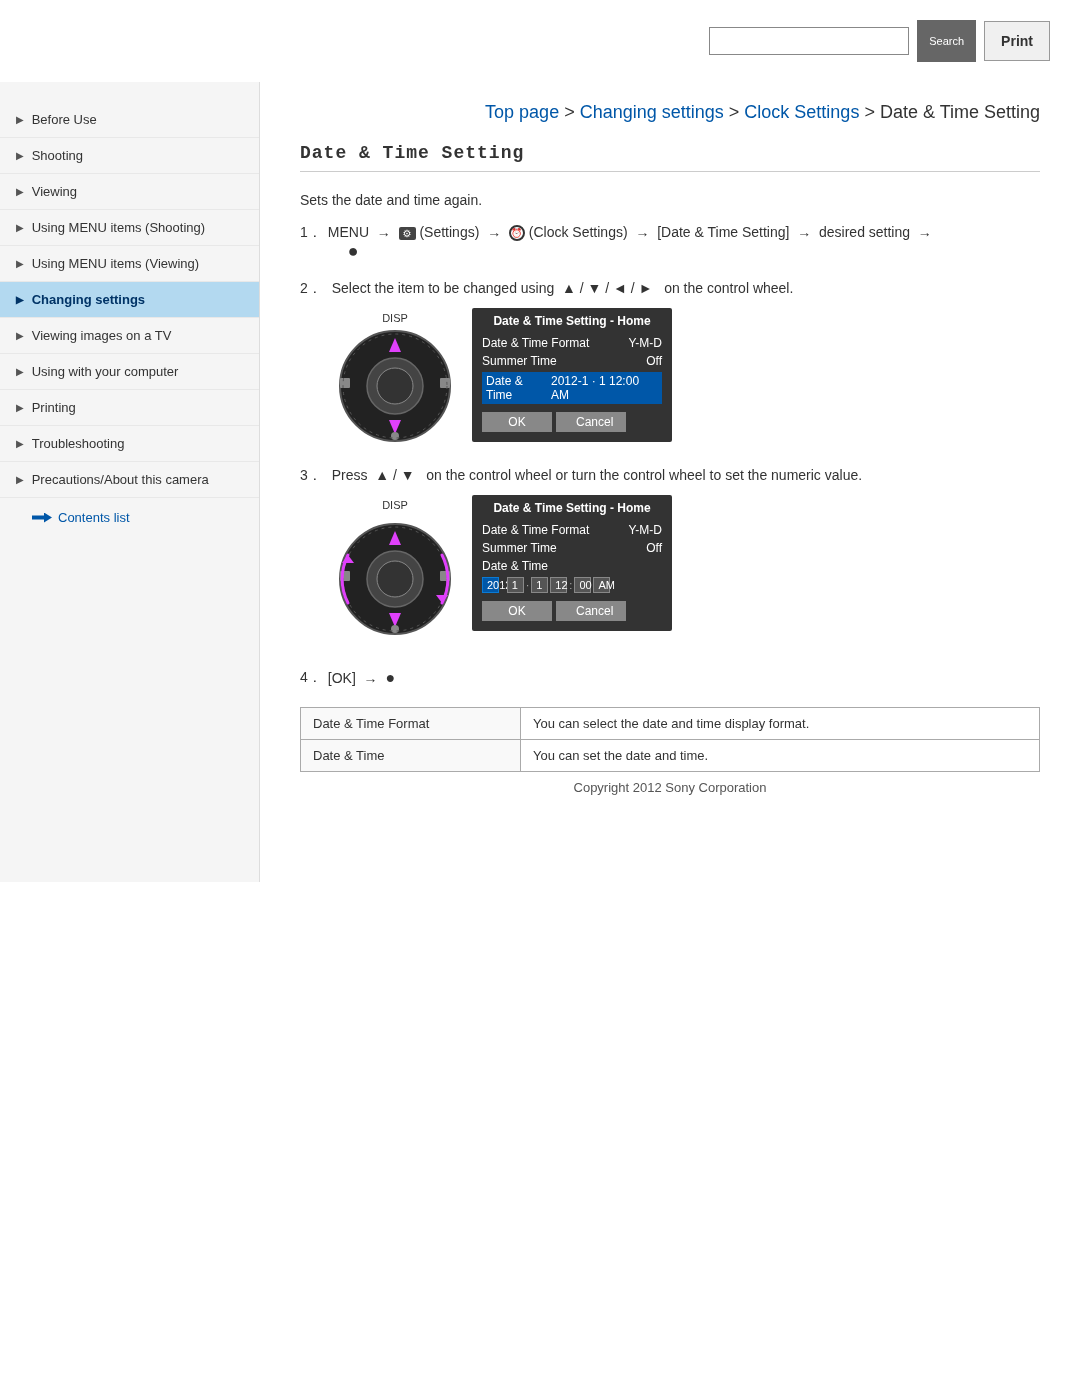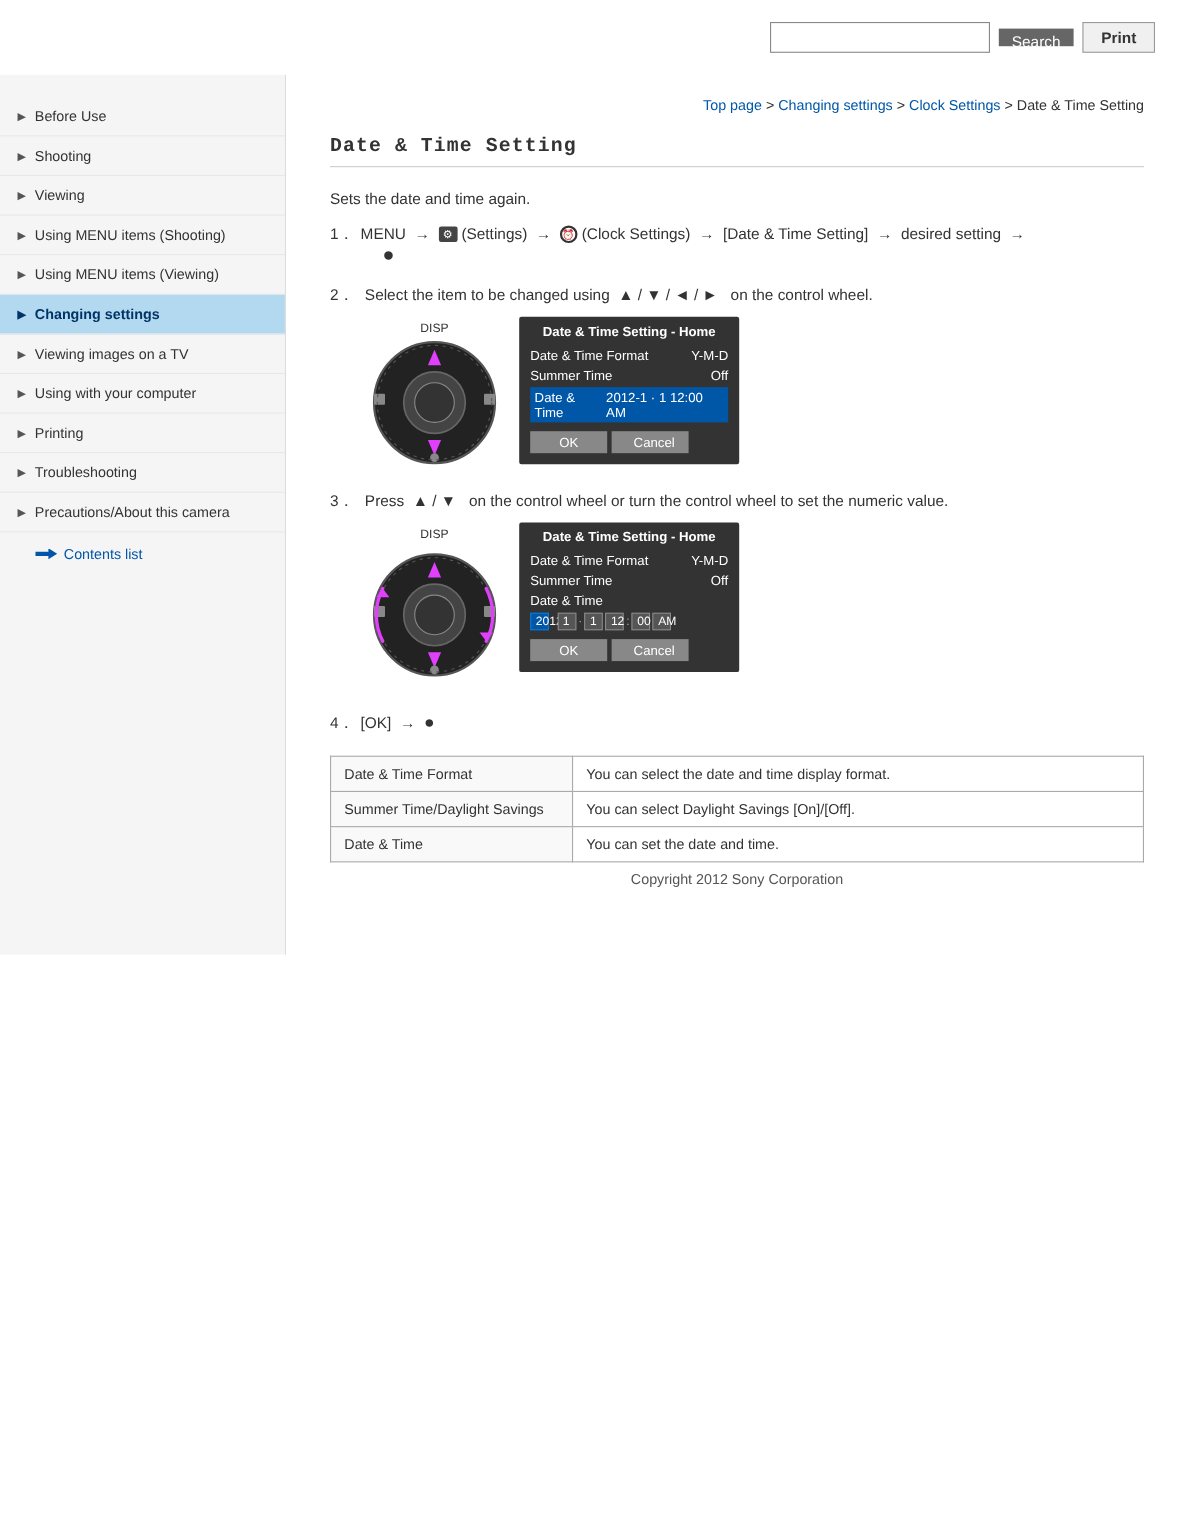--- a/index.html
+++ b/index.html
@@ -32,30 +32,30 @@
       border: 1px solid #888;
       background: #fff;
       padding: 2px 6px;
       font-size: 13px;
     }
     .search-btn {
       background: #666;
       color: #fff;
       border: none;
       padding: 4px 12px;
-      height: 16px;
+      height: 42px;
       cursor: pointer;
-      font-size: 14px;
+      font-size: 11px;
     }
     .print-btn {
       background: #f0f0f0;
       color: #333;
       border: 1px solid #999;
       padding: 4px 16px;
-      height: 28px;
+      height: 40px;
       cursor: pointer;
       font-size: 14px;
       font-weight: bold;
     }
 
     
     .main-container {
       display: flex;
       min-height: 800px;
     }
@@ -109,21 +109,21 @@
 
     
     .content {
       flex: 1;
       padding: 20px 40px;
     }
 
     
     .breadcrumb {
       text-align: right;
-      font-size: 13px;
+      font-size: 18px;
       margin-bottom: 20px;
       color: #0057a8;
     }
     .breadcrumb a { color: #0057a8; text-decoration: none; }
     .breadcrumb span { color: #333; }
 
     
     .page-title {
       font-family: 'Courier New', monospace;
       font-size: 18px;
@@ -489,24 +489,20 @@
       <span>[OK] &nbsp;→&nbsp; <span style="font-size:16px;">●</span></span>
     </div>
 
     <table class="info-table">
       <tbody>
           <tr>
         <td>Date &amp; Time Format</td>
         <td>You can select the date and time display format.</td>
       </tr>
       <tr>
-        <td>Summer Time/Daylight Savings</td>
-        <td>You can select Daylight Savings [On]/[Off].</td>
-      </tr>
-      <tr>
         <td>Date &amp; Time</td>
         <td>You can set the date and time.</td>
       </tr>
     </tbody>
       </table>
 
     <div class="footer-copyright">Copyright 2012 Sony Corporation</div>
 
   </div>
 

